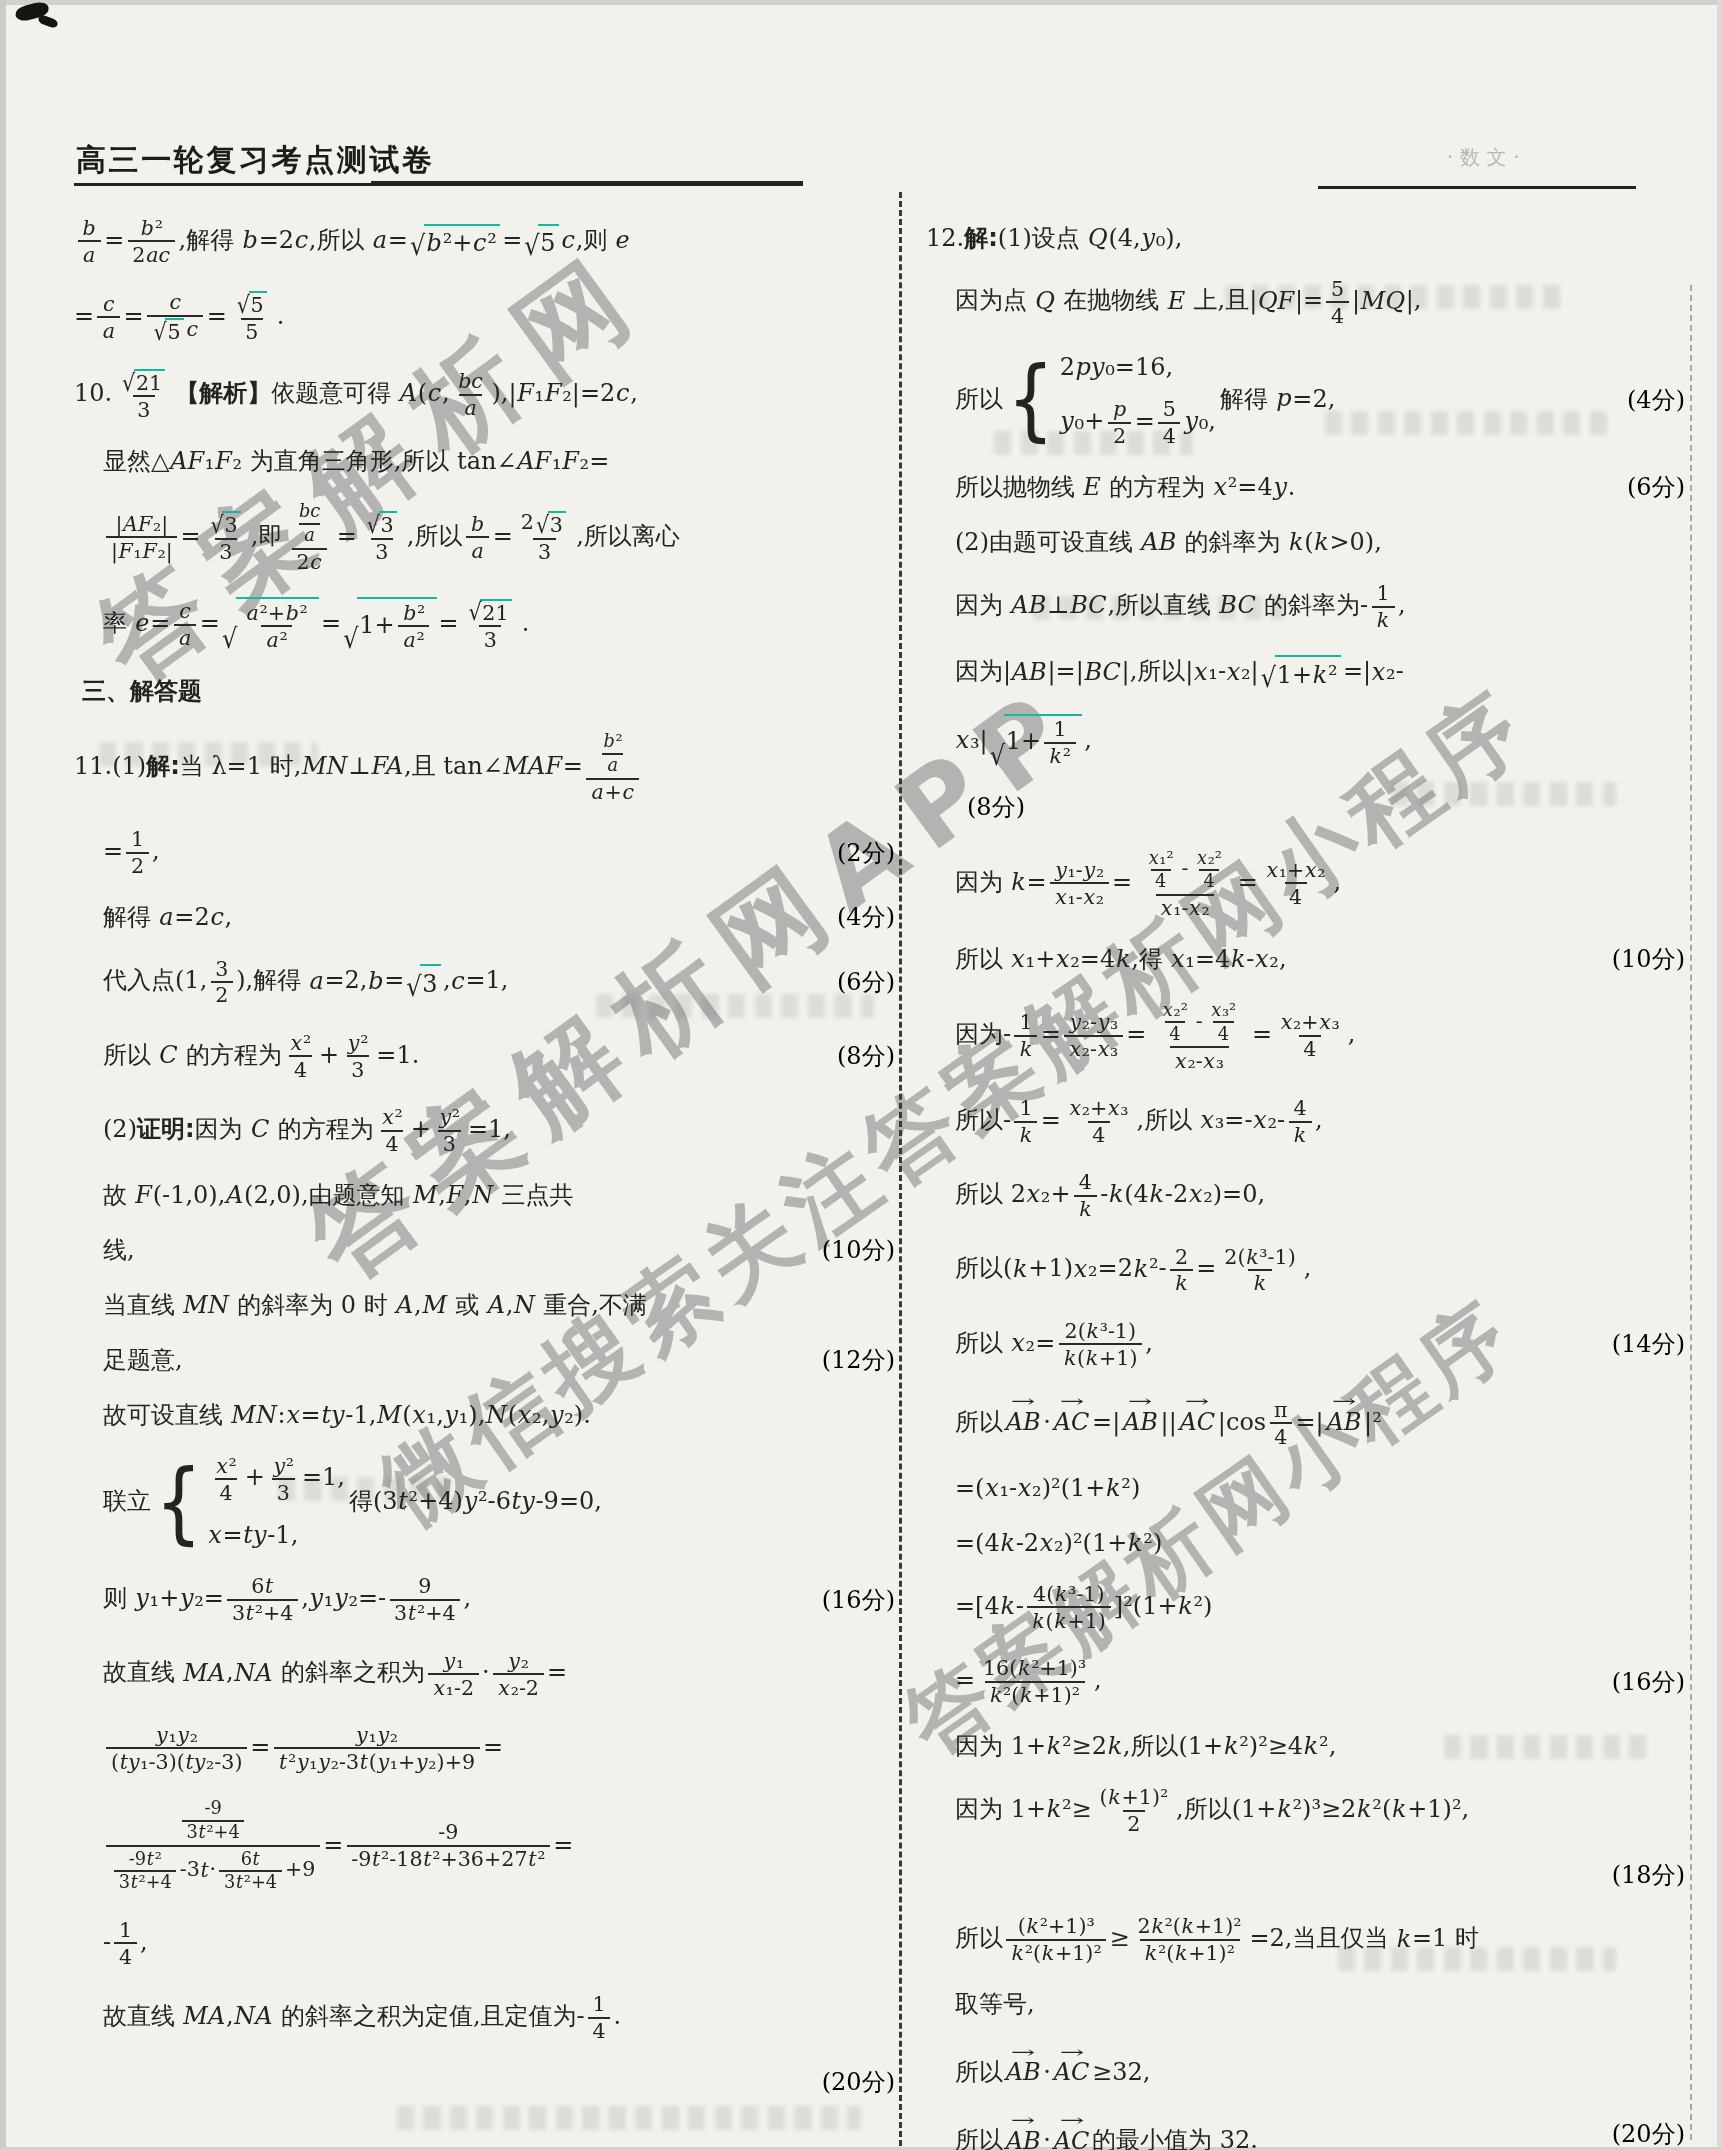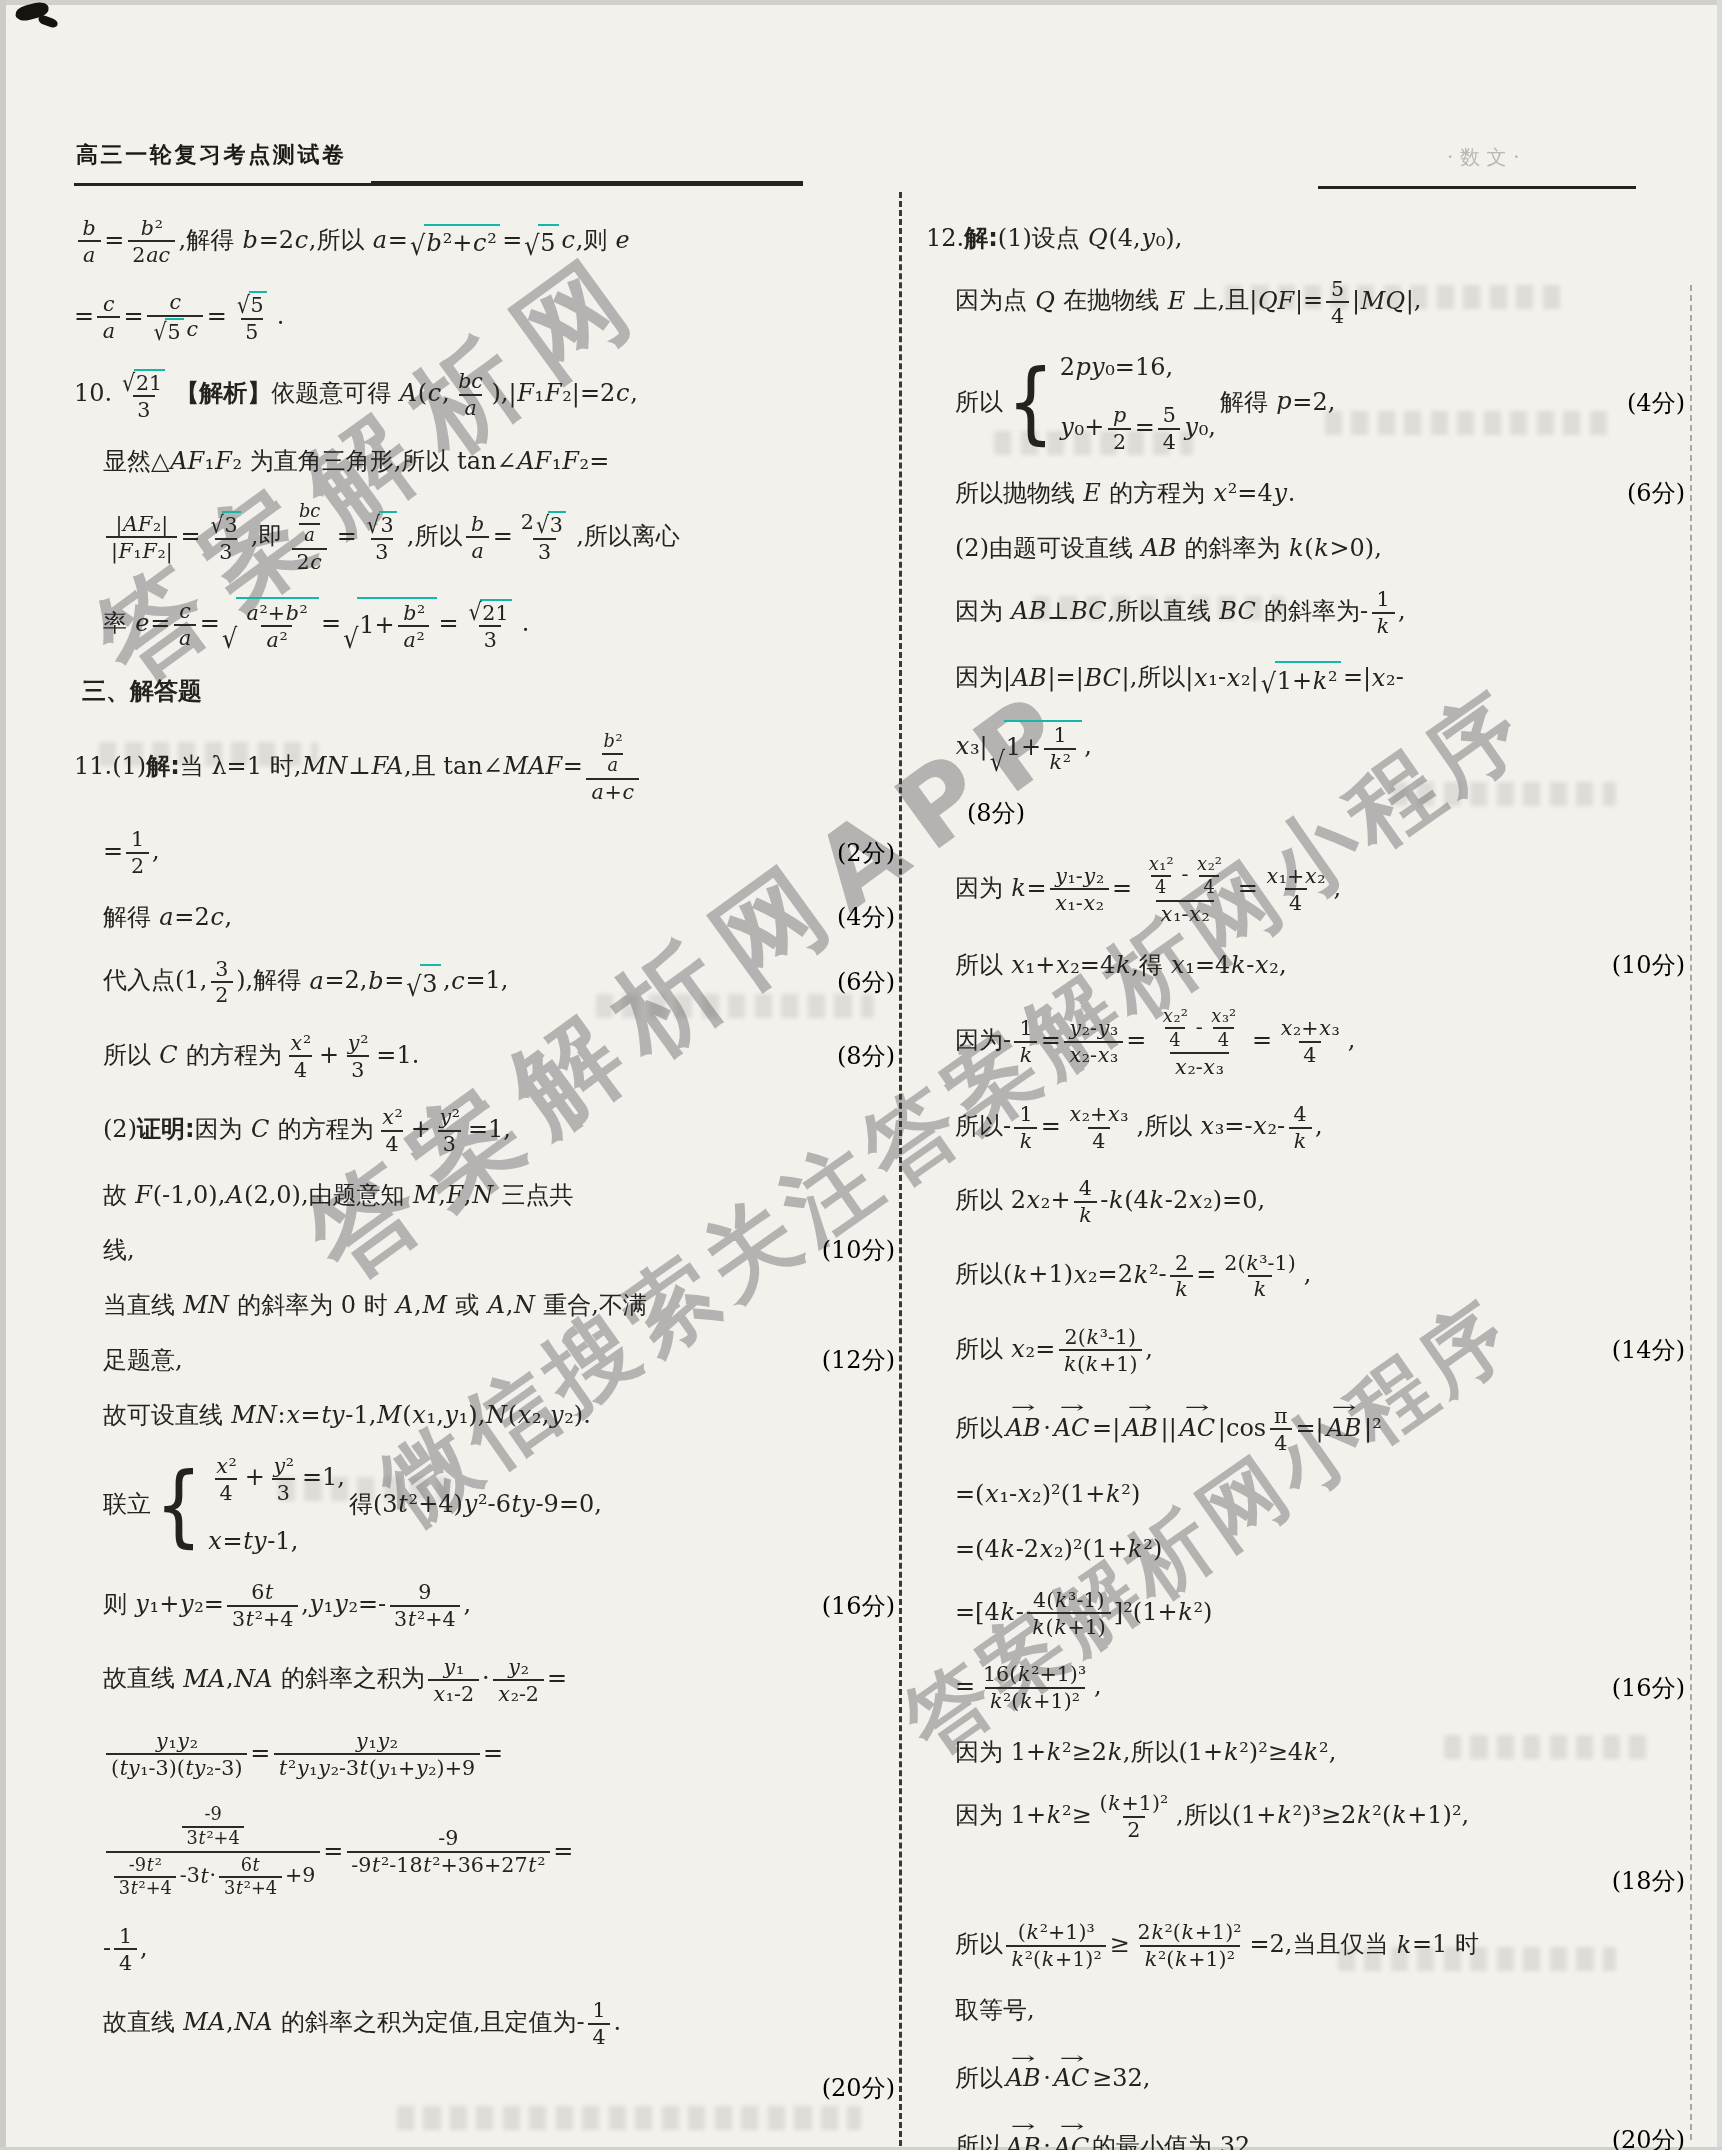--- a/index.html
+++ b/index.html
@@ -9,21 +9,21 @@
   
   .edge{position:absolute;background:#d2d0cc;pointer-events:none;}
   .edge-top{left:0;top:0;width:1722px;height:4.6px;}
   .edge-left{left:0;top:0;width:6px;height:2151px;background:#cdcbc7;}
   .edge-right{right:0;top:0;width:5.3px;height:2151px;background:#dcdad6;}
   .edge-bottom{left:0;bottom:0;width:1722px;height:4px;}
   .corner-mark{position:absolute;background:#15140f;border-radius:45%/65%;}
   .cm1{left:14.6px;top:4px;width:34px;height:14.6px;transform:rotate(-14deg);}
   .cm2{left:38px;top:17px;width:20px;height:9.3px;transform:rotate(20deg);}
   
-  .title{position:absolute;left:76px;top:140px;font-size:22px;font-weight:700;
+  .title{position:absolute;left:76px;top:140px;font-size:30px;font-weight:700;
          letter-spacing:2.6px;color:#1d1c19;margin:0;font-family:"DejaVu Serif","Liberation Serif",serif;}
   .edition{position:absolute;left:1447px;top:144px;font-size:20px;color:#b9b7b1;letter-spacing:6.6px;}
   .rule{position:absolute;background:#24231f;}
   .rule-a{left:74px;top:183px;width:727px;height:2.6px;}
   .rule-b{left:371px;top:181px;width:432px;height:4.6px;}
   .rule-c{left:1318px;top:186px;width:318px;height:2.6px;}
   
   .col{position:absolute;color:#242320;}
   .col-left{left:74px;top:193px;width:821px;}
   .col-right{left:926px;top:199px;width:759px;}
@@ -44,21 +44,21 @@
   .fnum{padding:0 4.6px 1.3px;}
   .fden{padding:1.3px 4.6px 0;border-top:2px solid #2b2a26;}
   
   .sqrt{display:inline-flex;align-items:flex-end;vertical-align:middle;margin:0 2px;}
   .rad{font-style:normal;line-height:1;transform:scaleY(1.15) translateY(-0.7px);margin-right:-1.3px;}
   .vinc{border-top:2px solid #14b8a6;padding:1.3px 3.3px 0 2px;}
   
   .cases{display:inline-flex;align-items:center;vertical-align:middle;margin:0 4px;}
   .cbrace{font-size:3.1em;font-weight:400;line-height:.85;transform:scaleY(1.2);
           margin-right:5.3px;font-family:"DejaVu Sans","Liberation Sans",sans-serif;}
-  .crows{display:inline-flex;flex-direction:column;align-items:flex-start;gap:20px;text-align:right;}
+  .crows{display:inline-flex;flex-direction:column;align-items:flex-start;gap:14px;text-align:right;}
   
   .vec{position:relative;display:inline-block;padding:0 2px;margin-top:.55em;}
   .vec::before{content:"→";position:absolute;top:-.92em;left:50%;
                transform:translateX(-50%) scaleX(1.7);font-size:.72em;font-style:normal;}
   
   .wm{position:absolute;transform-origin:left top;color:rgba(122,122,122,.52);
       font-weight:700;white-space:nowrap;pointer-events:none;
       font-family:"DejaVu Sans","Liberation Sans",sans-serif;}
   .wm1{left:70px;top:599px;font-size:105px;letter-spacing:24px;transform:rotate(-36deg);}
   .wm2{left:282px;top:1196px;font-size:105px;letter-spacing:20px;transform:rotate(-36deg);}

